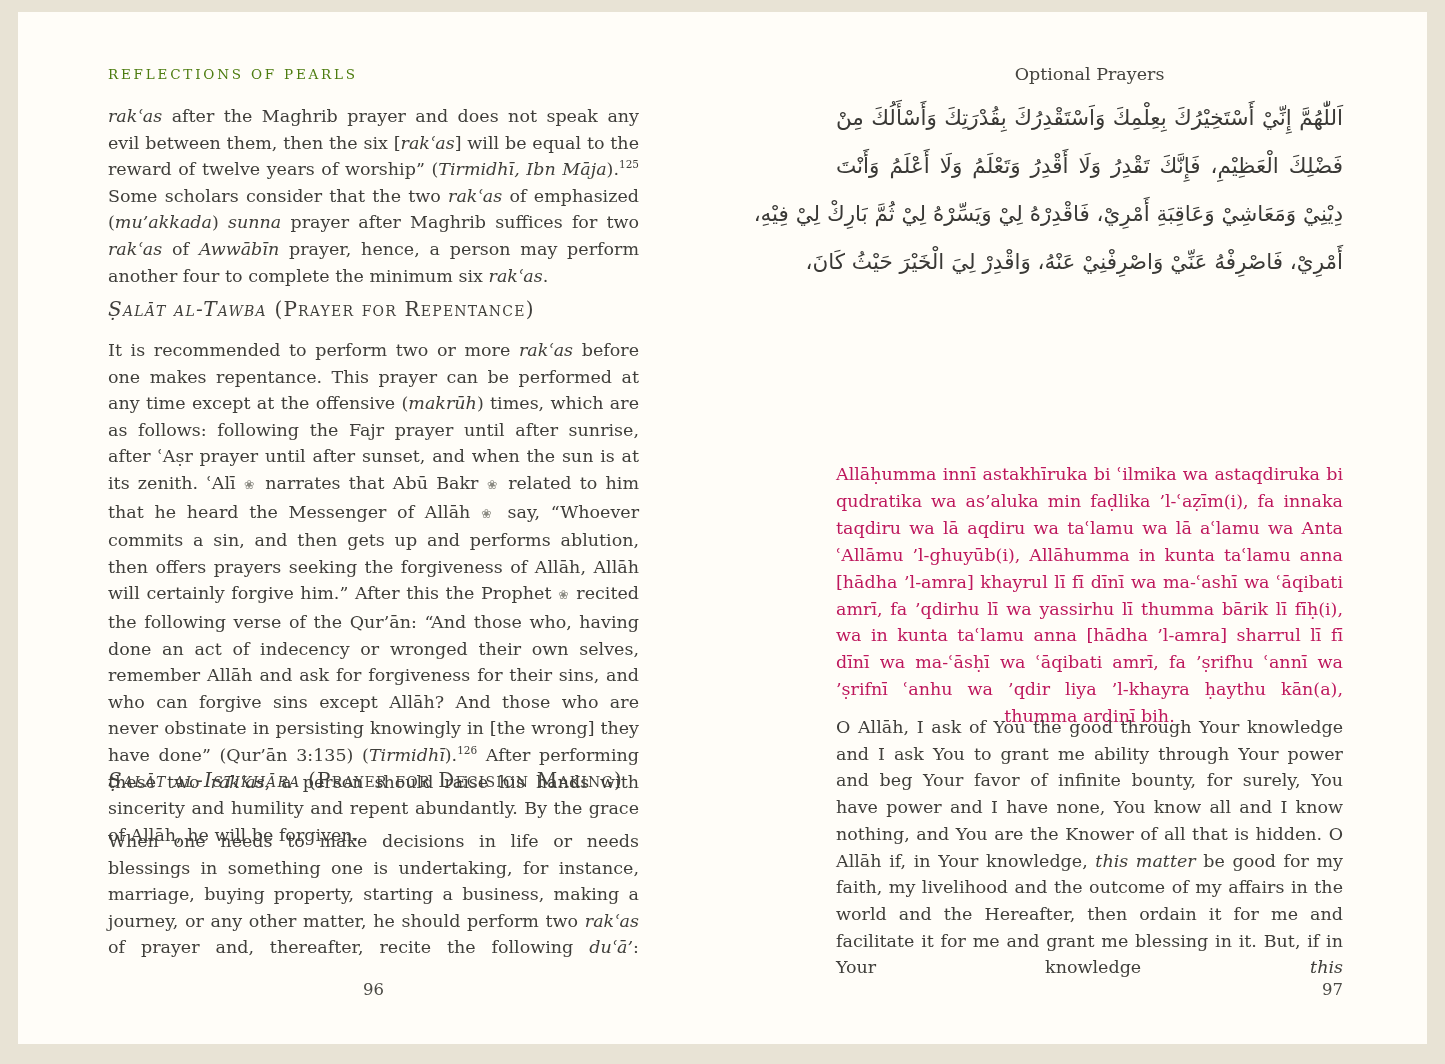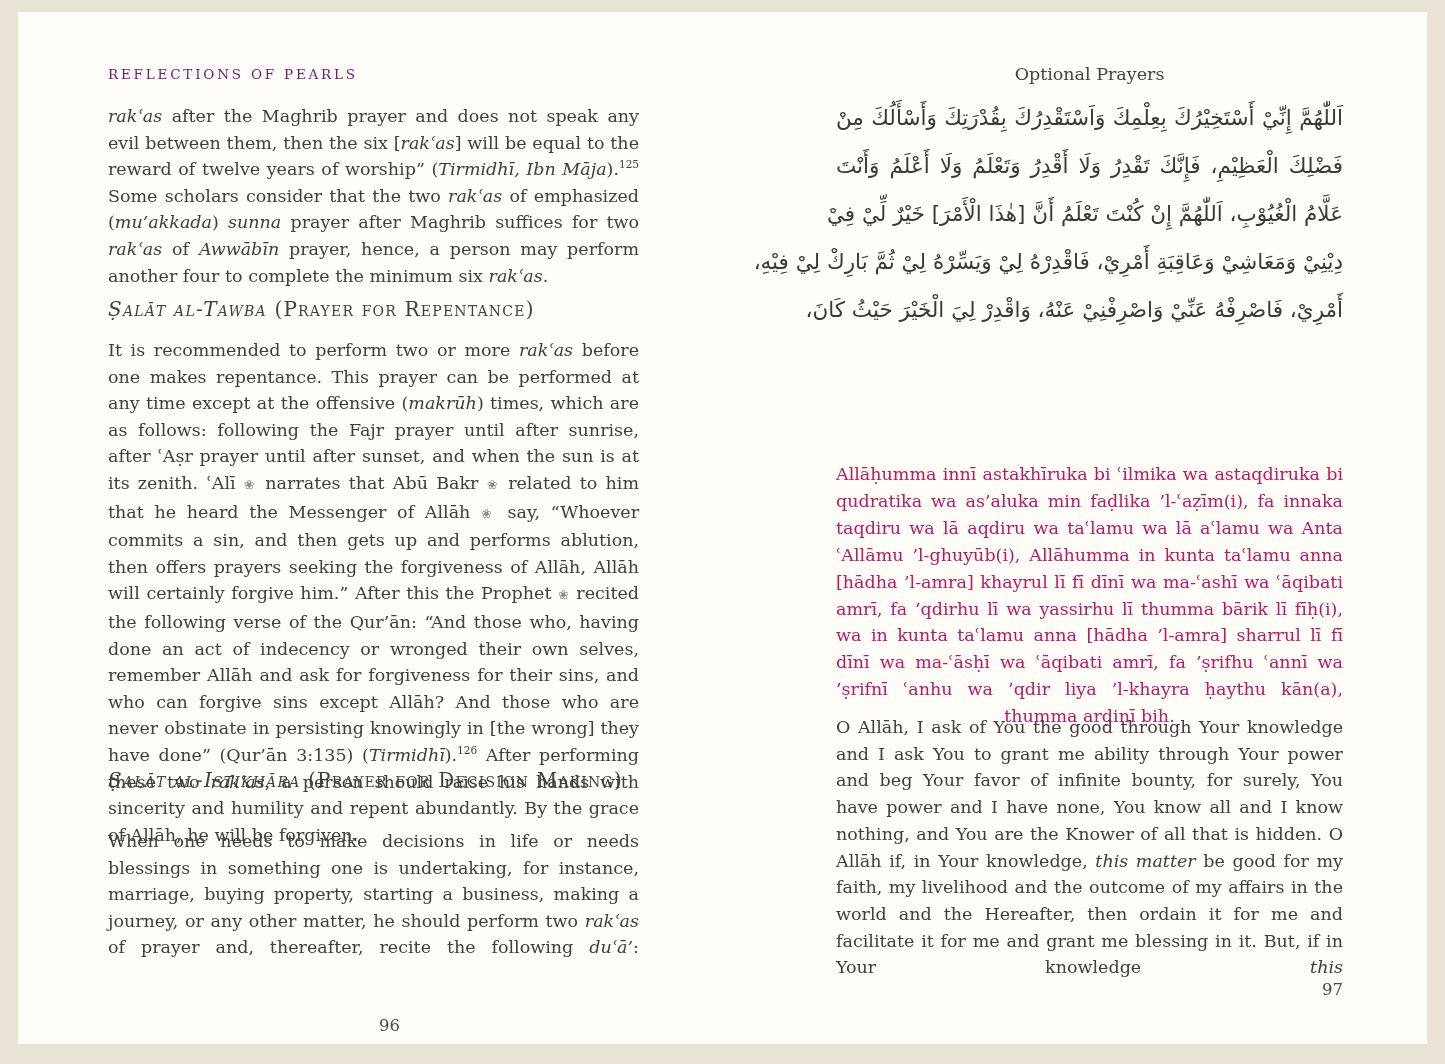--- a/index.html
+++ b/index.html
@@ -11,39 +11,39 @@
     -webkit-font-smoothing:antialiased;
   }
   .paper{
     position:absolute;left:18px;top:12px;width:1409px;height:1032px;
     background:#fffdf8;
   }
   .abs{position:absolute;}
   
   .running-head-left{
     left:108px;top:66px;width:531px;
-    font-size:13.5px;letter-spacing:2.8px;color:#701a75;
+    font-size:13.5px;letter-spacing:2.8px;color:#4d7c0f;
     text-transform:uppercase;
   }
   .body-par{
     width:531px;font-size:17.5px;line-height:26.6px;
     text-align:justify;color:#3f3e3a;
   }
   .p1{left:108px;top:103px;}
   .p2{left:108px;top:337px;}
   .p3{left:108px;top:828px;text-align-last:justify;}
   .heading{
     left:108px;width:531px;
     font-variant:small-caps;font-size:20px;letter-spacing:1.2px;
     color:#403f3b;
   }
   .h1{top:297px;}
   .h2{top:768px;}
   .pagenum{width:531px;text-align:center;font-size:16.5px;color:#4a4944;}
-  .pn-left{left:124px;top:980px;margin-top:36px;}
+  .pn-left{left:108px;top:980px;}
   .pn-right{left:836px;top:980px;width:507px;text-align:right;}
   
   .running-head-right{
     left:836px;top:64px;width:507px;text-align:center;
     font-size:17.5px;color:#45443f;
   }
   .arabic-block{left:836px;top:94px;width:507px;}
   .arabic-line{
     direction:rtl;unicode-bidi:isolate;
     font-family:"DejaVu Sans",sans-serif;
@@ -92,21 +92,20 @@
 
 <div class="abs body-par p3"><span>When one needs to make decisions in life or needs blessings in something one is undertaking, for instance, marriage, buying property, starting a business, making a journey, or any other matter, he should perform two </span><span class="it">rakʿas</span><span> of prayer and, thereafter, recite the following </span><span class="it">duʿā’</span><span>:</span></div>
 
 <div class="abs pagenum pn-left">96</div>
 
 <div class="abs running-head-right">Optional Prayers</div>
 
 <div class="abs arabic-block">
   <div class="arabic-line">اَللّٰهُمَّ إِنِّيْ أَسْتَخِيْرُكَ بِعِلْمِكَ وَاَسْتَقْدِرُكَ بِقُدْرَتِكَ وَأَسْأَلُكَ مِنْ</div>
   <div class="arabic-line">فَضْلِكَ الْعَظِيْمِ، فَإِنَّكَ تَقْدِرُ وَلَا أَقْدِرُ وَتَعْلَمُ وَلَا أَعْلَمُ وَأَنْتَ</div>
-  <div class="arabic-line">عَلَّامُ الْغُيُوْبِ، اَللّٰهُمَّ إِنْ كُنْتَ تَعْلَمُ أَنَّ [هٰذَا الْأَمْرَ] خَيْرٌ لِّيْ فِيْ</div>
   <div class="arabic-line">دِيْنِيْ وَمَعَاشِيْ وَعَاقِبَةِ أَمْرِيْ، فَاقْدِرْهُ لِيْ وَيَسِّرْهُ لِيْ ثُمَّ بَارِكْ لِيْ فِيْهِ،</div>
   <div class="arabic-line">أَمْرِيْ، فَاصْرِفْهُ عَنِّيْ وَاصْرِفْنِيْ عَنْهُ، وَاقْدِرْ لِيَ الْخَيْرَ حَيْثُ كَانَ،</div>
 </div>
 
 <div class="abs translit">Allāḥumma innī astakhīruka bi ʿilmika wa astaqdiruka bi qudratika wa as’aluka min faḍlika ’l-ʿaẓīm(i), fa innaka taqdiru wa lā aqdiru wa taʿlamu wa lā aʿlamu wa Anta ʿAllāmu ’l-ghuyūb(i), Allāhumma in kunta taʿlamu anna [hādha ’l-amra] khayrul lī fī dīnī wa ma-ʿashī wa ʿāqibati amrī, fa ’qdirhu lī wa yassirhu lī thumma bārik lī fīḥ(i), wa in kunta taʿlamu anna [hādha ’l-amra] sharrul lī fī dīnī wa ma-ʿāsḥī wa ʿāqibati amrī, fa ’ṣrifhu ʿannī wa ’ṣrifnī ʿanhu wa ’qdir liya ’l-khayra ḥaythu kān(a), thumma arḍinī bih.</div>
 
 <div class="abs translation"><span>O Allāh, I ask of You the good through Your knowledge and I ask You to grant me ability through Your power and beg Your favor of infinite bounty, for surely, You have power and I have none, You know all and I know nothing, and You are the Knower of all that is hidden. O Allāh if, in Your knowledge, </span><span class="it">this matter</span><span> be good for my faith, my livelihood and the outcome of my affairs in the world and the Hereafter, then ordain it for me and facilitate it for me and grant me blessing in it. But, if in Your knowledge </span><span class="it">this</span></div>
 
 <div class="abs pagenum pn-right">97</div>
 

